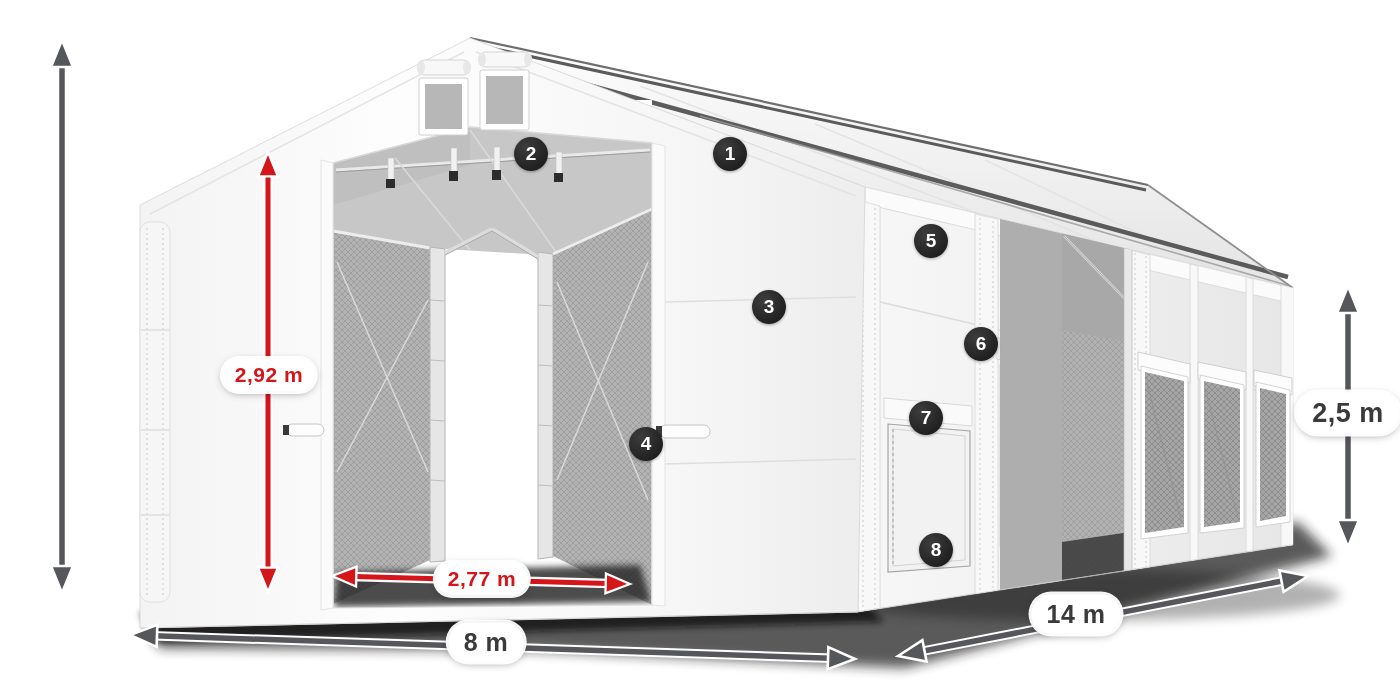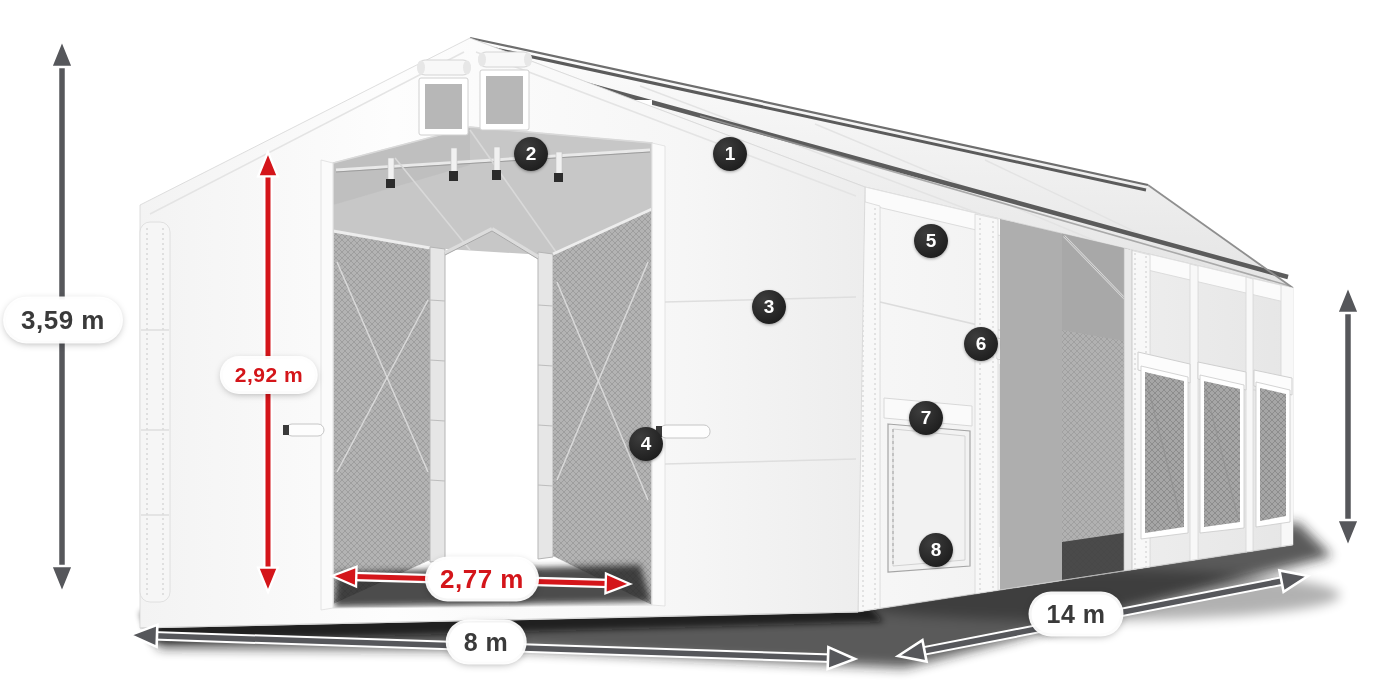--- a/index.html
+++ b/index.html
@@ -289,25 +289,25 @@
     </g>
     <g class="arr gray">
       <line class="casing" x1="1348" y1="306" x2="1348" y2="527"></line>
       <line class="core" x1="1348" y1="308" x2="1348" y2="525"></line>
       <use href="#ah" transform="translate(1348,286)"></use>
       <use href="#ah" transform="translate(1348,547) rotate(180)"></use>
     </g>
   </g>
 </svg>
 
-<div class="pill" style="left:63px;top:320px;font-size:26px;">3,59 m</div>
 <div class="pill red" style="left:269px;top:375px;font-size:21px;">2,92 m</div>
-<div class="pill red" style="left:482px;top:579px;font-size:26px;">2,77 m</div>
+<div class="pill red" style="left:482px;top:579px;font-size:21px;">2,77 m</div>
 <div class="pill" style="left:486px;top:642px;font-size:25px;">8 m</div>
 <div class="pill" style="left:1076px;top:614px;font-size:25px;">14 m</div>
+<div class="pill" style="left:1348px;top:413px;font-size:27px;">2,5 m</div>
 
 <div class="marker" style="left:730px;top:154px;">1</div>
 <div class="marker" style="left:531px;top:154px;">2</div>
 <div class="marker" style="left:769px;top:307px;">3</div>
 <div class="marker" style="left:646px;top:444px;">4</div>
 <div class="marker" style="left:931px;top:241px;">5</div>
 <div class="marker" style="left:981px;top:344px;">6</div>
 <div class="marker" style="left:926px;top:418px;">7</div>
 <div class="marker" style="left:936px;top:550px;">8</div>
 

